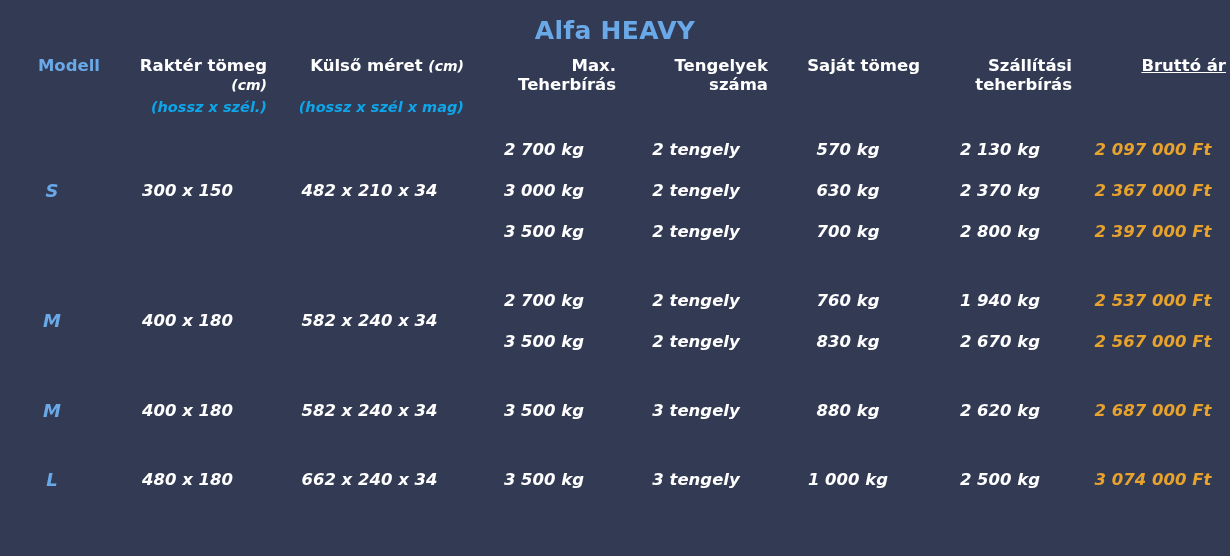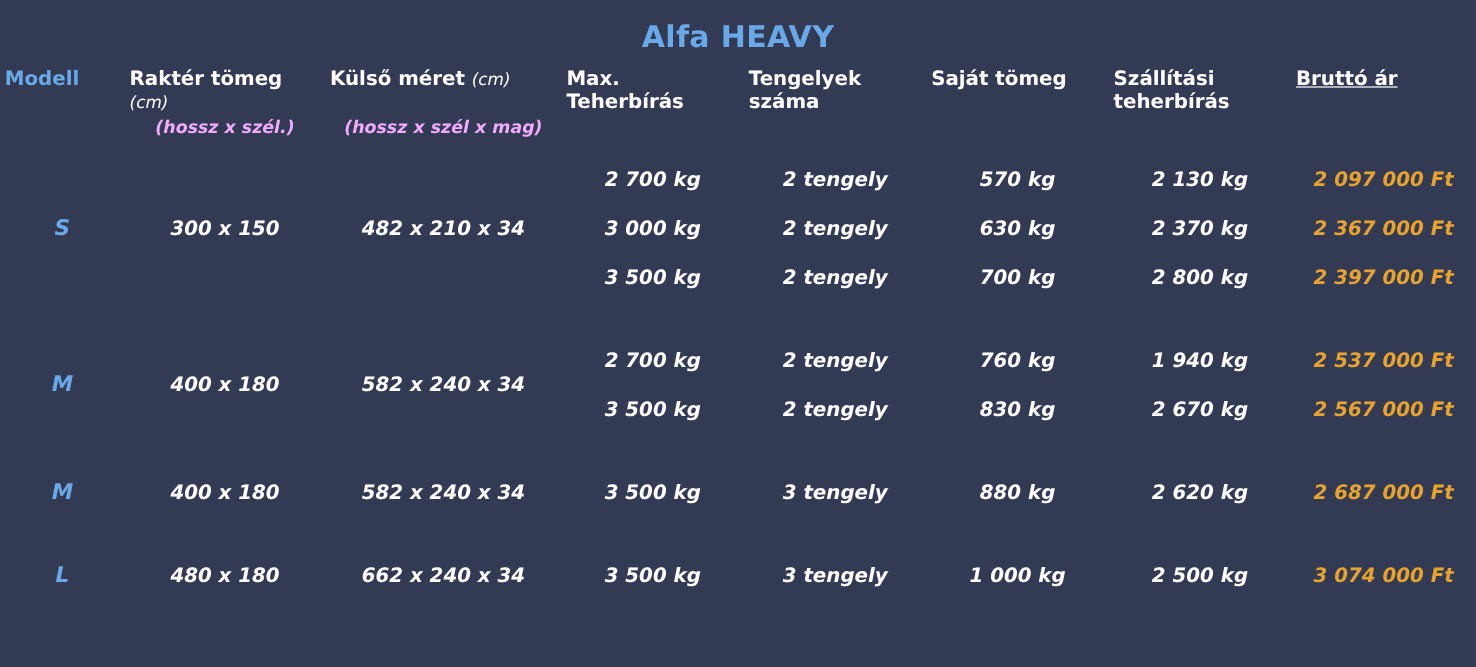--- a/index.html
+++ b/index.html
@@ -38,43 +38,43 @@
   table.pricing col.c-load     { width: 152px; }
   table.pricing col.c-axles    { width: 152px; }
   table.pricing col.c-weight   { width: 152px; }
   table.pricing col.c-capacity { width: 152px; }
   table.pricing col.c-price    { width: 154px; }
 
   th {
     color: #6aa9e8;
     font-size: 16.5px;
     font-weight: bold;
-    text-align: left;
+    text-align: right;
     vertical-align: top;
     padding: 12px 4px 2px 4px;
     line-height: 1.15;
   }
   th.dark {
     color: #ffffff;
   }
   th .unit {
     font-style: italic;
     font-size: 14px;
-    font-weight: normal;
+    font-weight: bold;
   }
   th.price-head {
     color: #ffffff;
     text-decoration: underline;
   }
   tr.subhead td {
-    color: #f0abfc;
+    color: #0ea5e9;
     font-style: italic;
     font-size: 14.5px;
     font-weight: bold;
-    text-align: center;
+    text-align: right;
     padding-bottom: 14px;
   }
   td {
     text-align: center;
     vertical-align: middle;
     color: #ffffff;
     font-size: 16.5px;
     font-weight: bold;
     padding: 2px 4px;
     font-style: italic;

